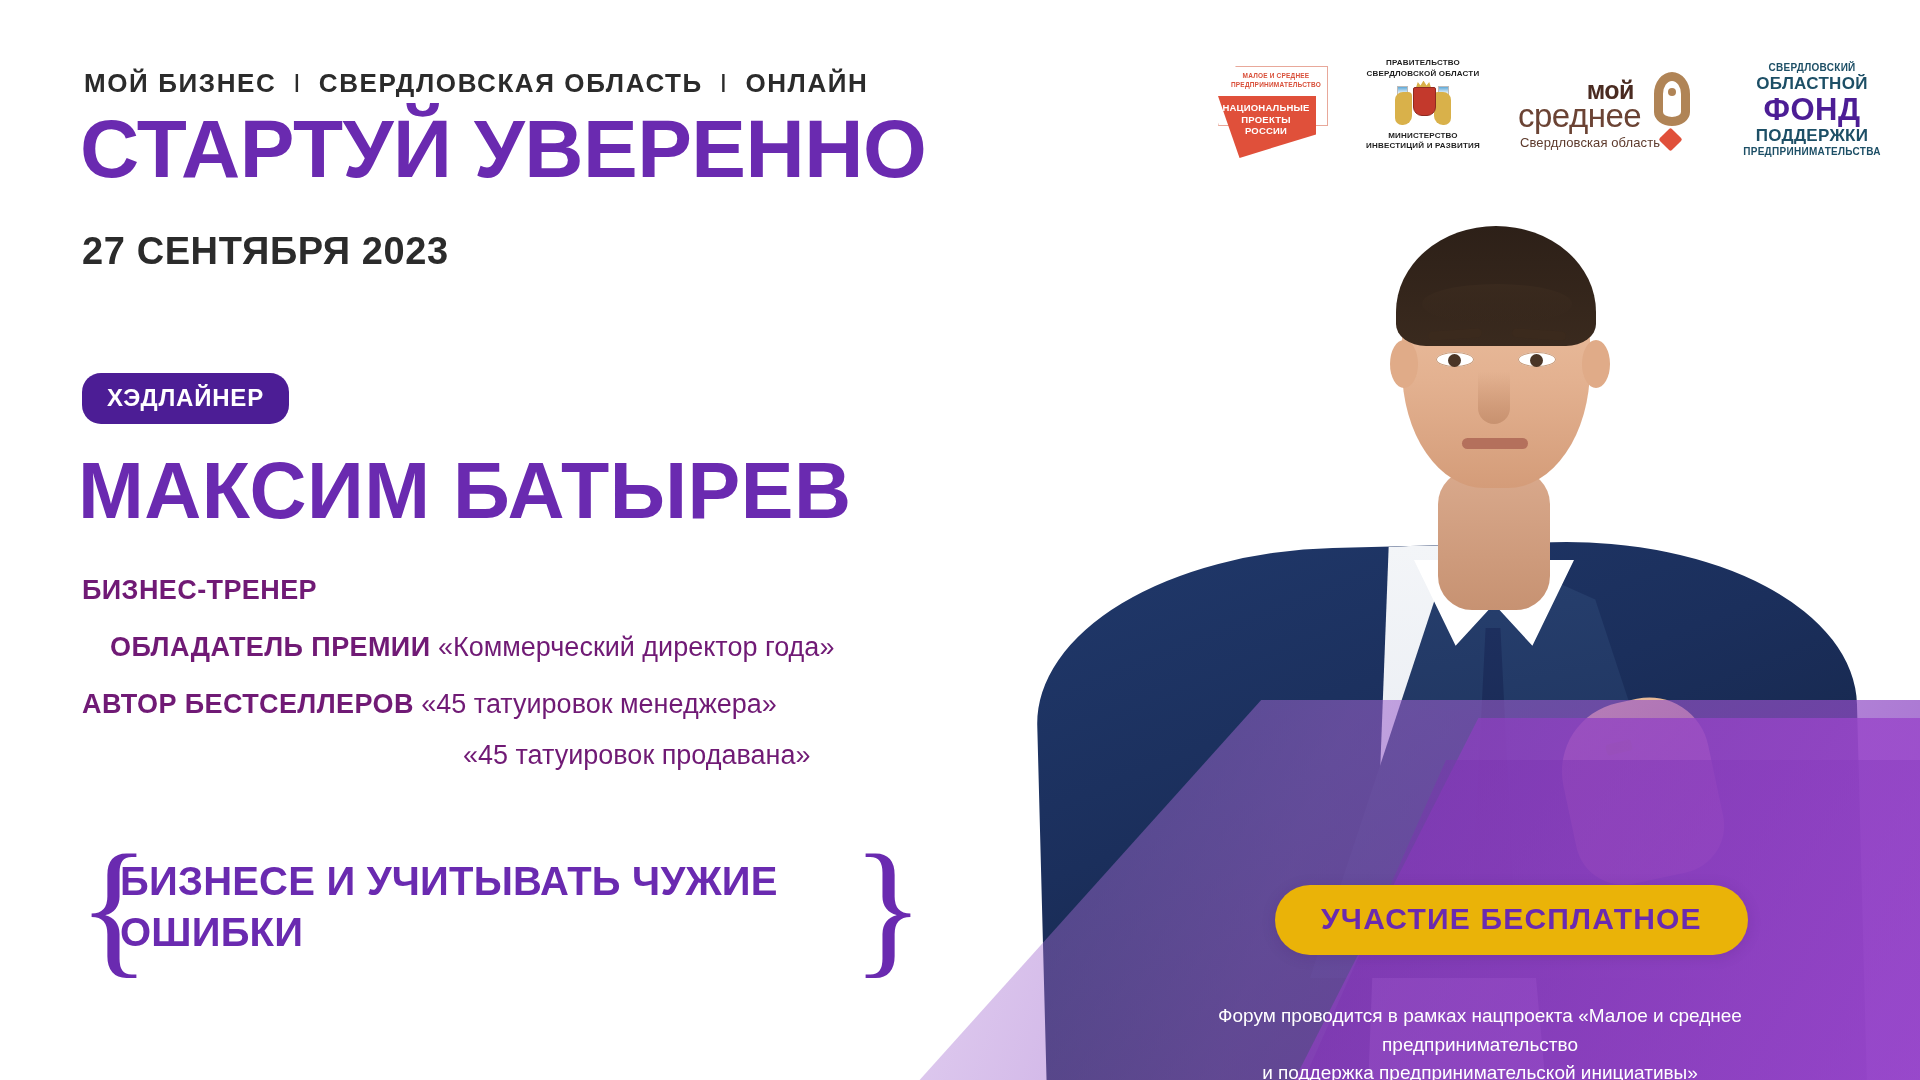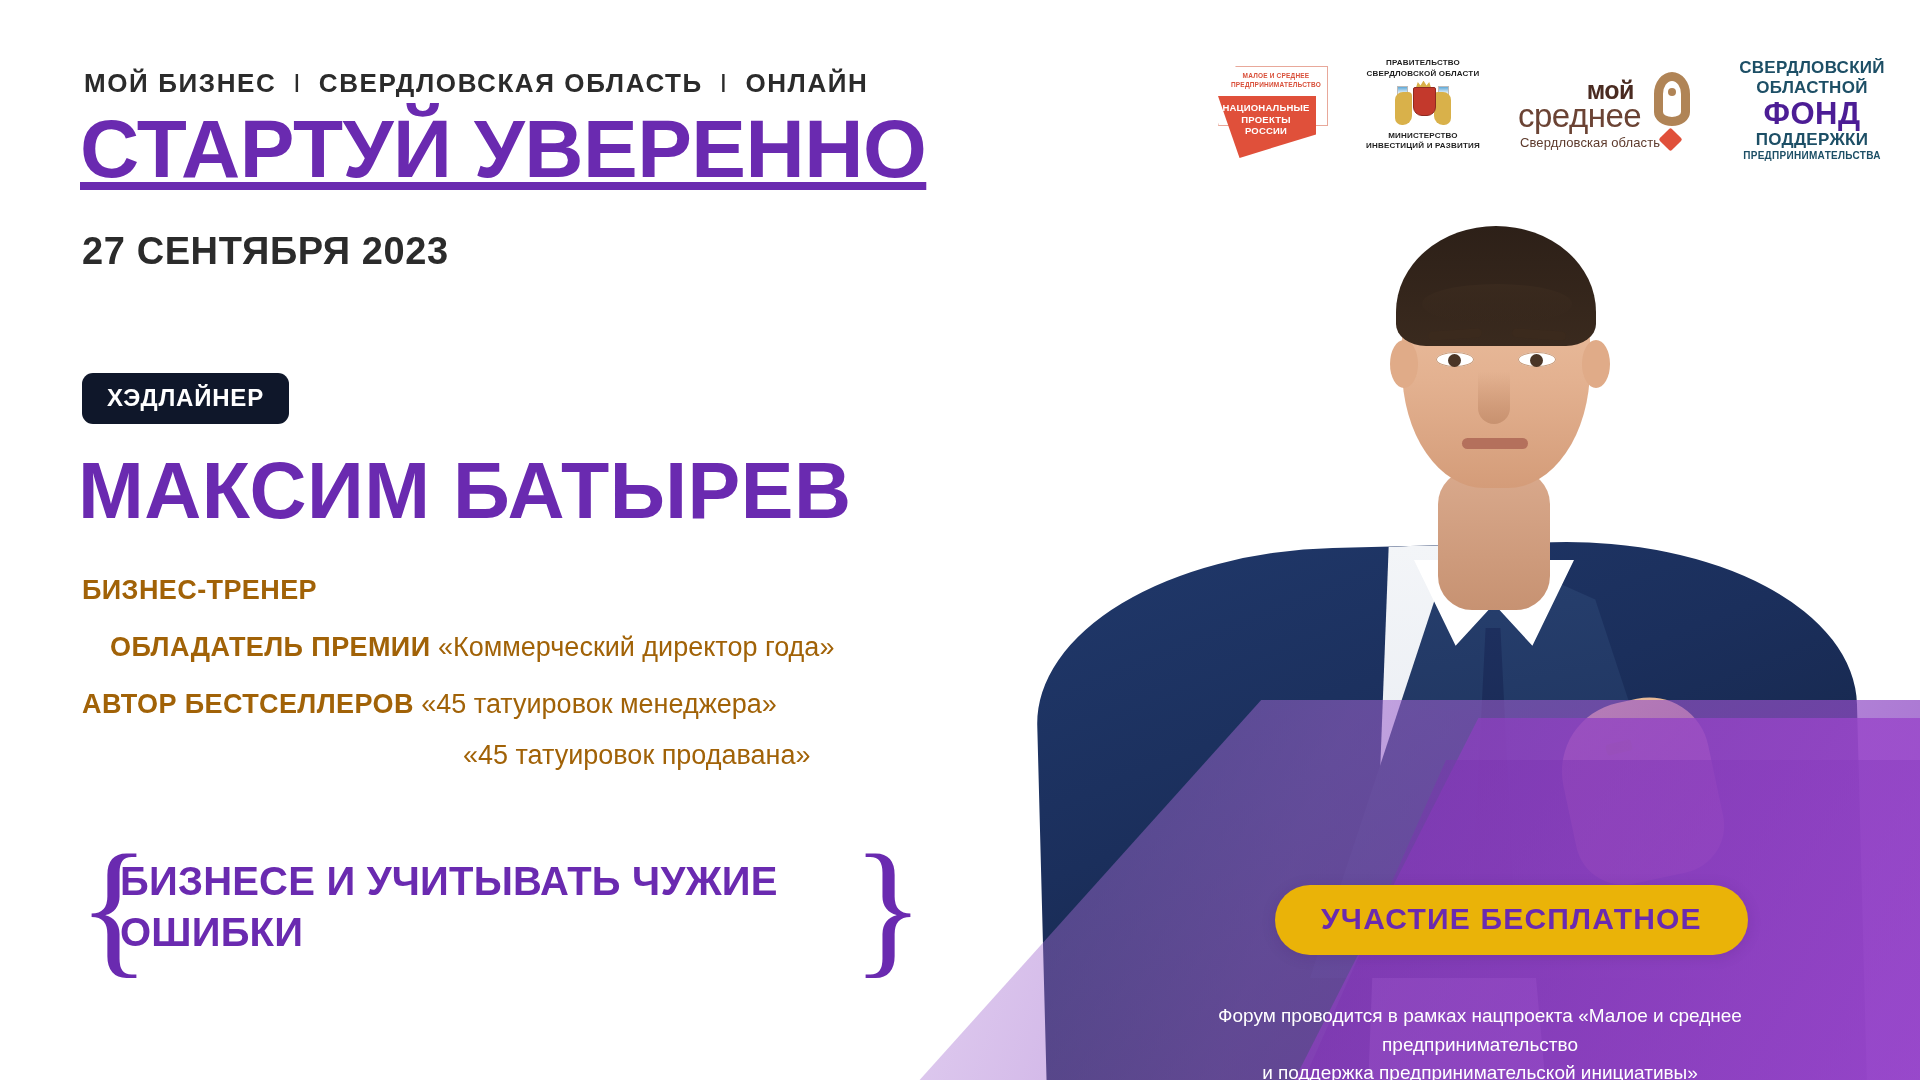--- a/index.html
+++ b/index.html
@@ -244,65 +244,64 @@
   .title {
     position: absolute;
     left: 80px;
     top: 106px;
     font-size: 82px;
     font-weight: 700;
     letter-spacing: -0.5px;
     color: #6a2ab0;
     white-space: nowrap;
     line-height: 1.05;
-    text-decoration: underline;
   }
 
   .date {
     position: absolute;
     left: 82px;
     top: 230px;
     font-size: 38px;
     font-weight: 700;
     letter-spacing: 0.6px;
     color: #2b2b2b;
     white-space: nowrap;
   }
 
   .badge {
     position: absolute;
     left: 82px;
     top: 373px;
     padding: 11px 25px 12px;
-    background: #0f172a;
+    background: #4c1d95;
     color: #ffffff;
     font-size: 24px;
     font-weight: 700;
     letter-spacing: 0.8px;
-    border-radius: 11px;
+    border-radius: 19px;
     white-space: nowrap;
   }
 
   .speaker-name {
     position: absolute;
     left: 78px;
     top: 450px;
     font-size: 79px;
     font-weight: 600;
     letter-spacing: 0.5px;
     color: #6a2ab0;
     white-space: nowrap;
     line-height: 1.05;
   }
 
   .cred {
     position: absolute;
     left: 82px;
     font-size: 27px;
-    color: #a16207;
+    color: #701a75;
     white-space: nowrap;
   }
   .cred b { font-weight: 700; letter-spacing: 0.4px; }
   .cred span.q { font-weight: 400; }
   .cred-1 { top: 575px; }
   .cred-2 { top: 632px; margin-left: 28px; }
   .cred-3 { top: 689px; }
   .cred-4 { top: 740px; left: 463px; }
 
   
@@ -527,21 +526,21 @@
   }
 
   
   .logo-fund { position: relative; width: 160px; text-align: center; }
   .fund-l1, .fund-l2, .fund-l4, .fund-l5 {
     font-weight: 700;
     color: #1d4f66;
     letter-spacing: 0.3px;
     line-height: 1.18;
   }
-  .fund-l1 { font-size: 17px; }
+  .fund-l1 { font-size: 10px; }
   .fund-l2 { font-size: 17px; }
   .fund-l3 {
     font-size: 31px;
     font-weight: 700;
     color: #4c1d95;
     letter-spacing: 0.5px;
     line-height: 1.05;
   }
   .fund-l4 { font-size: 17px; }
   .fund-l5 { font-size: 10px; }

